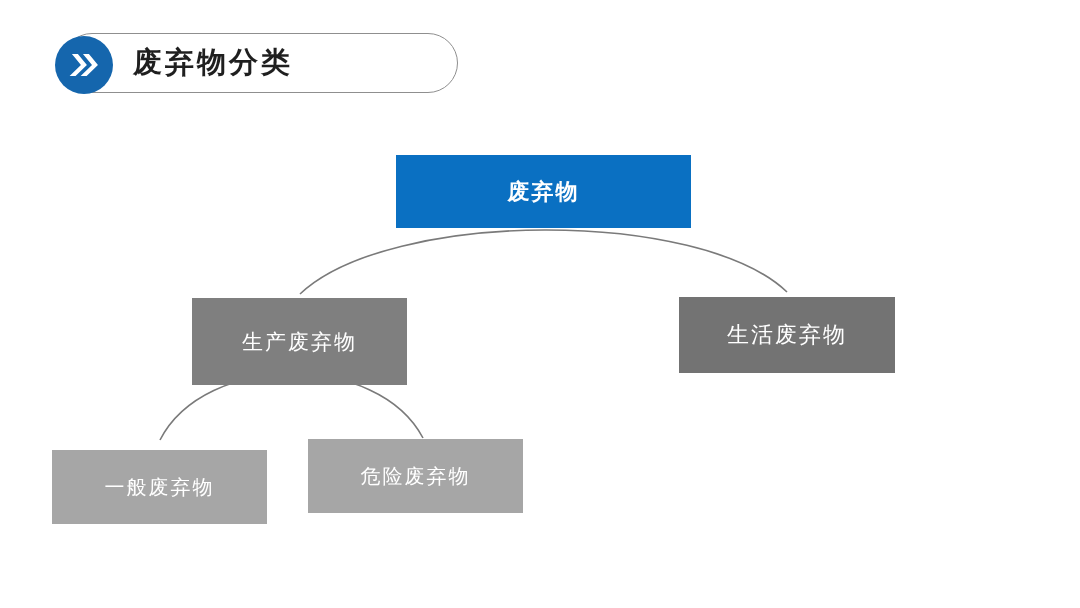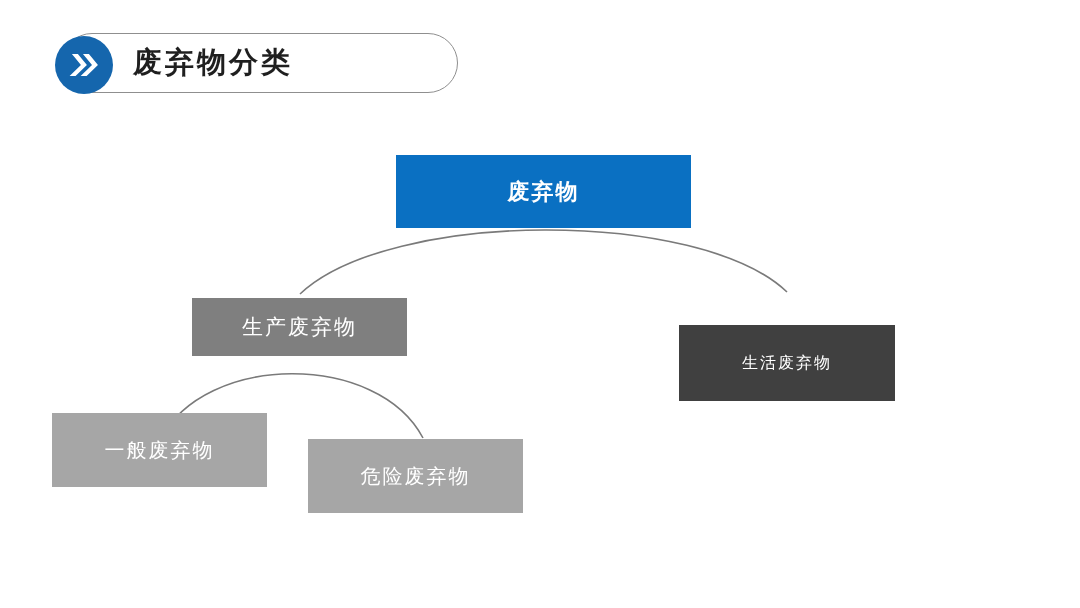--- a/index.html
+++ b/index.html
@@ -85,36 +85,35 @@
     width: 295px;
     height: 73px;
     background: #0a70c2;
     font-size: 22px;
     font-weight: 700;
   }
   .node-production {
     left: 192px;
     top: 298px;
     width: 215px;
-    height: 58px;
+    height: 87px;
     background: #7f7f7f;
     font-size: 21px;
   }
   .node-household {
     left: 679px;
     top: 297px;
     width: 216px;
     height: 76px;
-    background: #404040;
-    font-size: 16px;
-    margin-top: 28px;
+    background: #737373;
+    font-size: 22px;
   }
   .node-general {
     left: 52px;
-    top: 413px;
+    top: 450px;
     width: 215px;
     height: 74px;
     background: #a6a6a6;
     font-size: 20px;
   }
   .node-hazardous {
     left: 308px;
     top: 439px;
     width: 215px;
     height: 74px;

